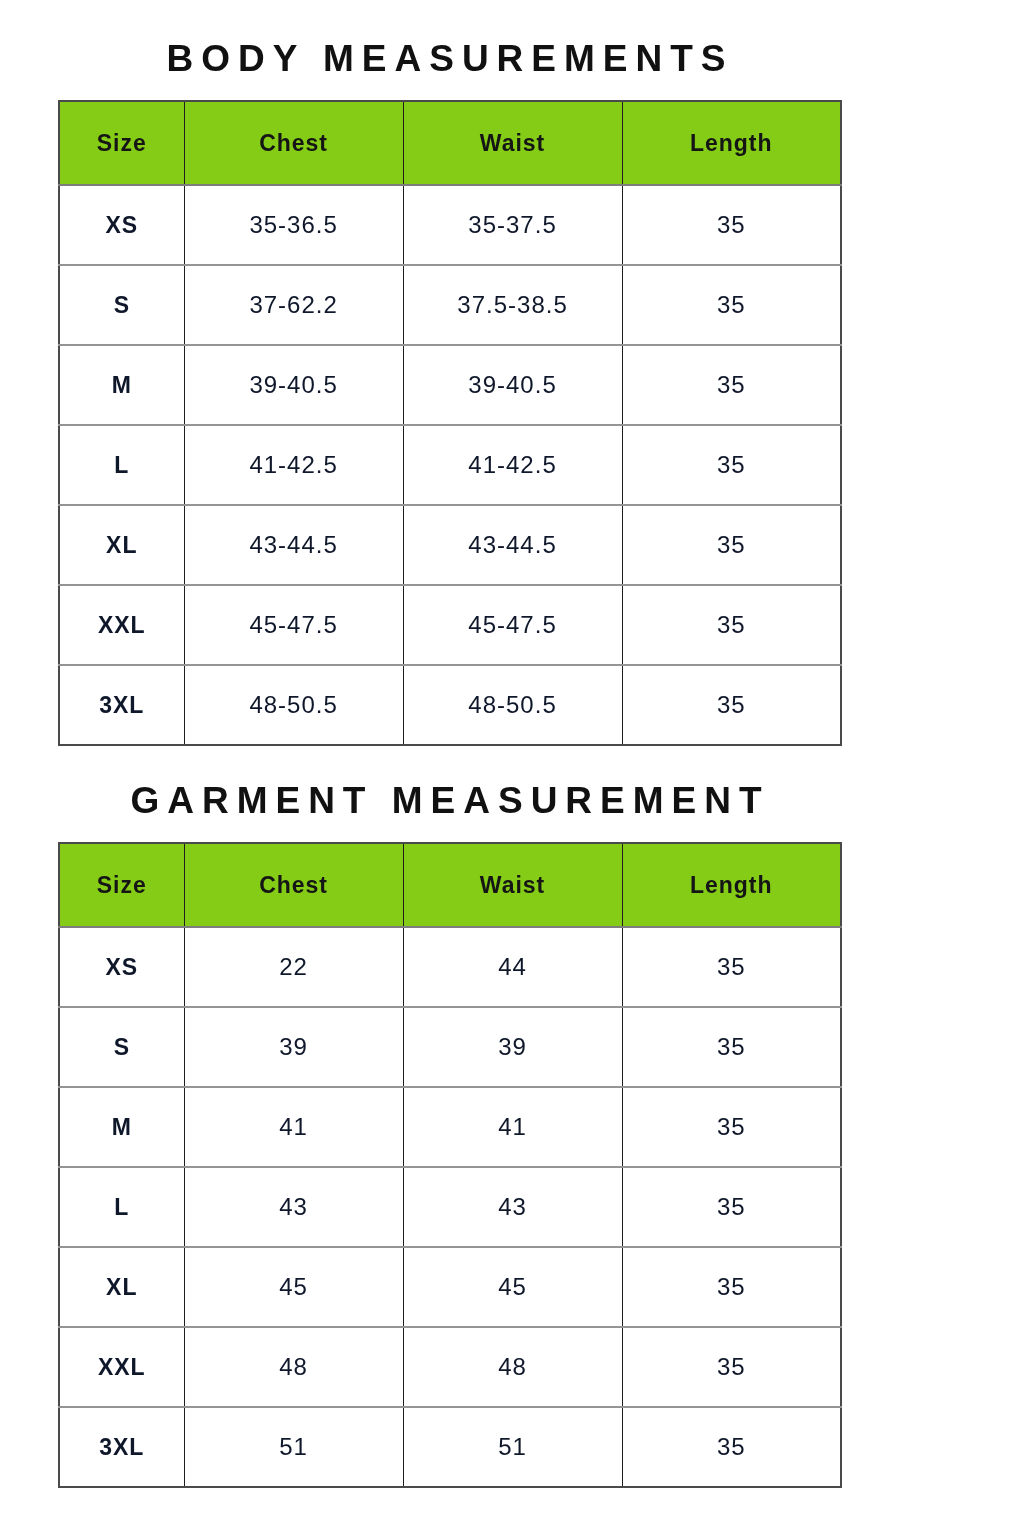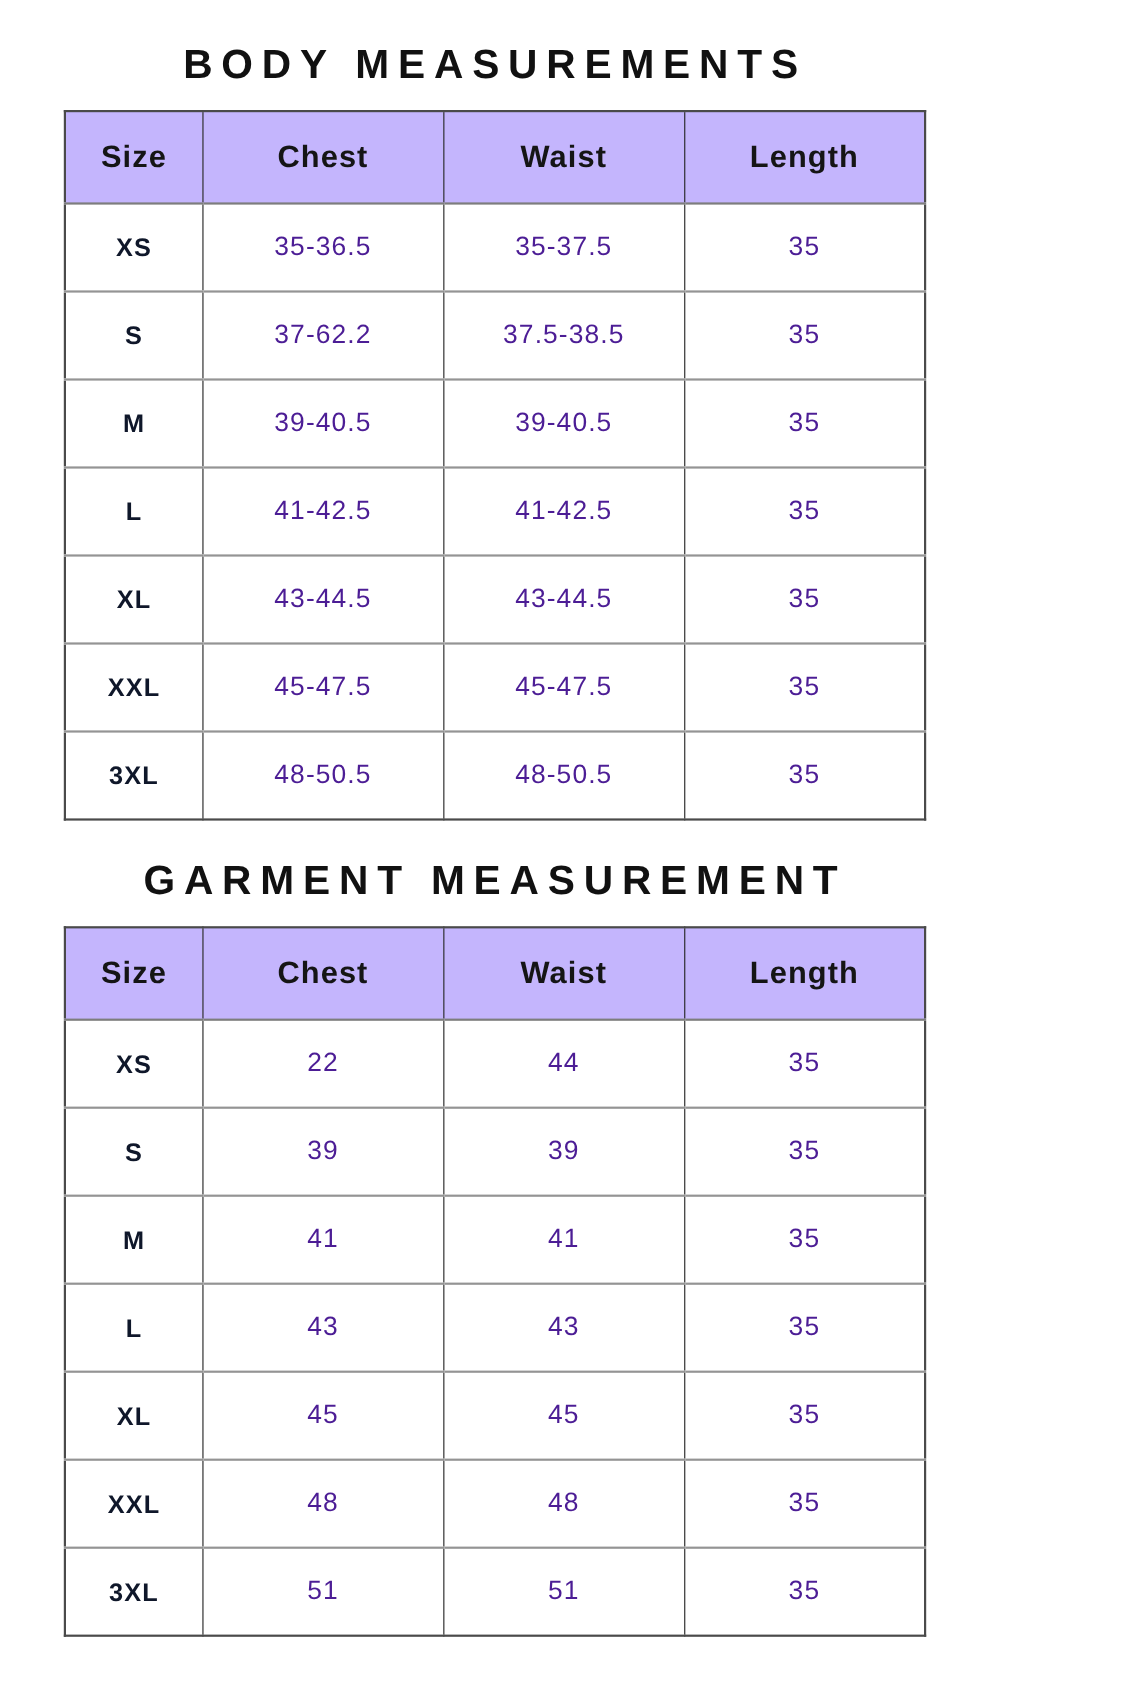--- a/index.html
+++ b/index.html
@@ -46,33 +46,33 @@
     border-left: 1px solid #1e1e1e;
   }
   table.size-table th:first-child,
   table.size-table td:first-child { border-left: none; }
   table.size-table col.col-size   { width: 16%; }
   table.size-table col.col-chest  { width: 28%; }
   table.size-table col.col-waist  { width: 28%; }
   table.size-table col.col-length { width: 28%; }
   table.size-table thead tr { height: 84px; }
   table.size-table thead th {
-    background: #c4b5fd;
-    font-size: 28px;
+    background: #84cc16;
+    font-size: 23px;
     font-weight: bold;
     letter-spacing: 1px;
     color: #151515;
     border-bottom: 2px solid #7d7d7d;
   }
   table.size-table tbody tr { height: 80px; }
   table.size-table tbody tr + tr td { border-top: 2px solid #949494; }
   table.size-table tbody td {
     font-size: 24px;
     letter-spacing: 1px;
-    color: #4c1d95;
+    color: #0f172a;
     background: #ffffff;
   }
   table.size-table tbody td:first-child {
     font-weight: bold;
     font-size: 23px;
     color: #0f172a;
   }
 </style>
 </head>
 <body>

